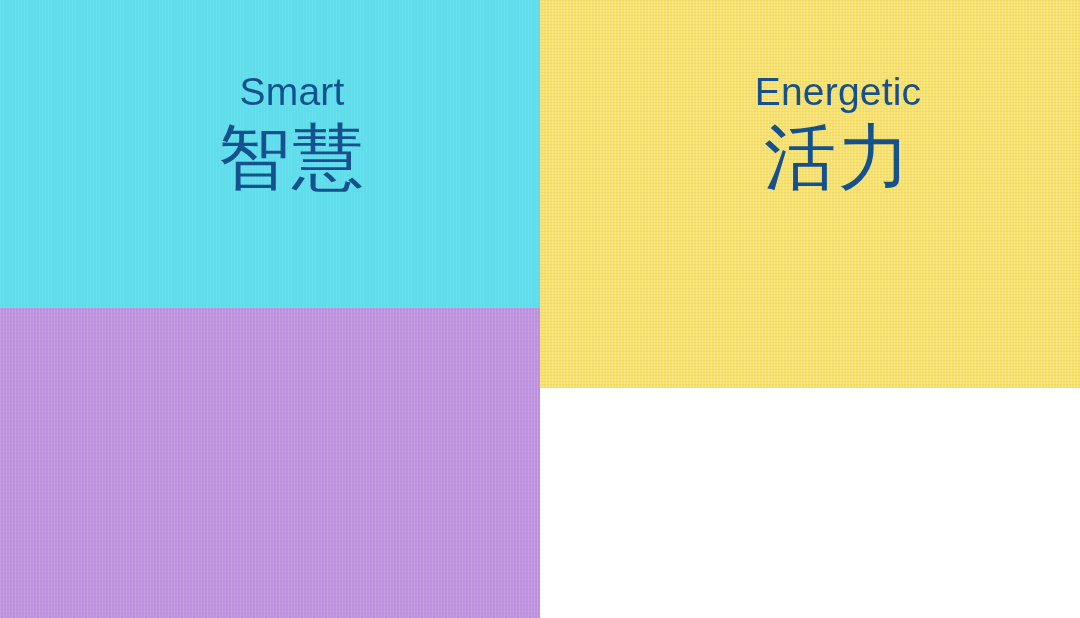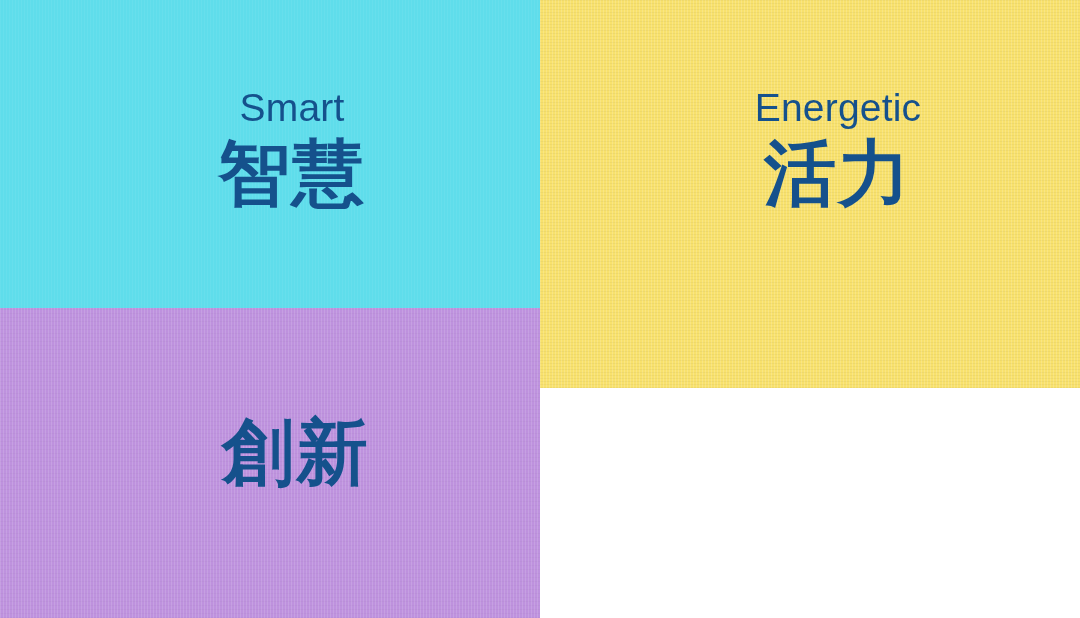--- a/index.html
+++ b/index.html
@@ -70,35 +70,35 @@
 
   
   .label-block {
     position: absolute;
     left: 0;
     width: 100%;
     text-align: center;
     line-height: 1;
     user-select: none;
   }
-  .label-block.top    { top: 88px; }
+  .label-block.top    { top: 72px; }
   .label-block.bottom { top: 100px; }
 
   .label-en {
     display: block;
     font-size: 39px;
     font-weight: 400;
     letter-spacing: 0.2px;
     line-height: 1.05;
     white-space: nowrap;
   }
   .label-zh {
     display: block;
     font-size: 72px;
-    font-weight: 700;
+    font-weight: 400;
     letter-spacing: 2px;
     line-height: 1.12;
     margin-top: 4px;
     white-space: nowrap;
   }
   
   .shift-a { transform: translateX(22px); }
   .shift-b { transform: translateX(28px); }
   .shift-c { transform: translateX(26px); }
   .shift-d { transform: translateX(28px); }
@@ -120,18 +120,17 @@
     <div class="tex tex-weave"></div>
     <div class="label-block top shift-b">
       <span class="label-en">Energetic</span>
       <span class="label-zh">活力</span>
     </div>
   </div>
 
   <div class="quad q-bl" style="background-color: rgb(190, 146, 222); color: rgb(21, 81, 140);">
     <div class="tex tex-vert"></div>
     <div class="label-block bottom shift-c">
-      <span class="label-zh">創新</span>
     </div>
   </div>
 
 
 </div>
 
 </body></html>

